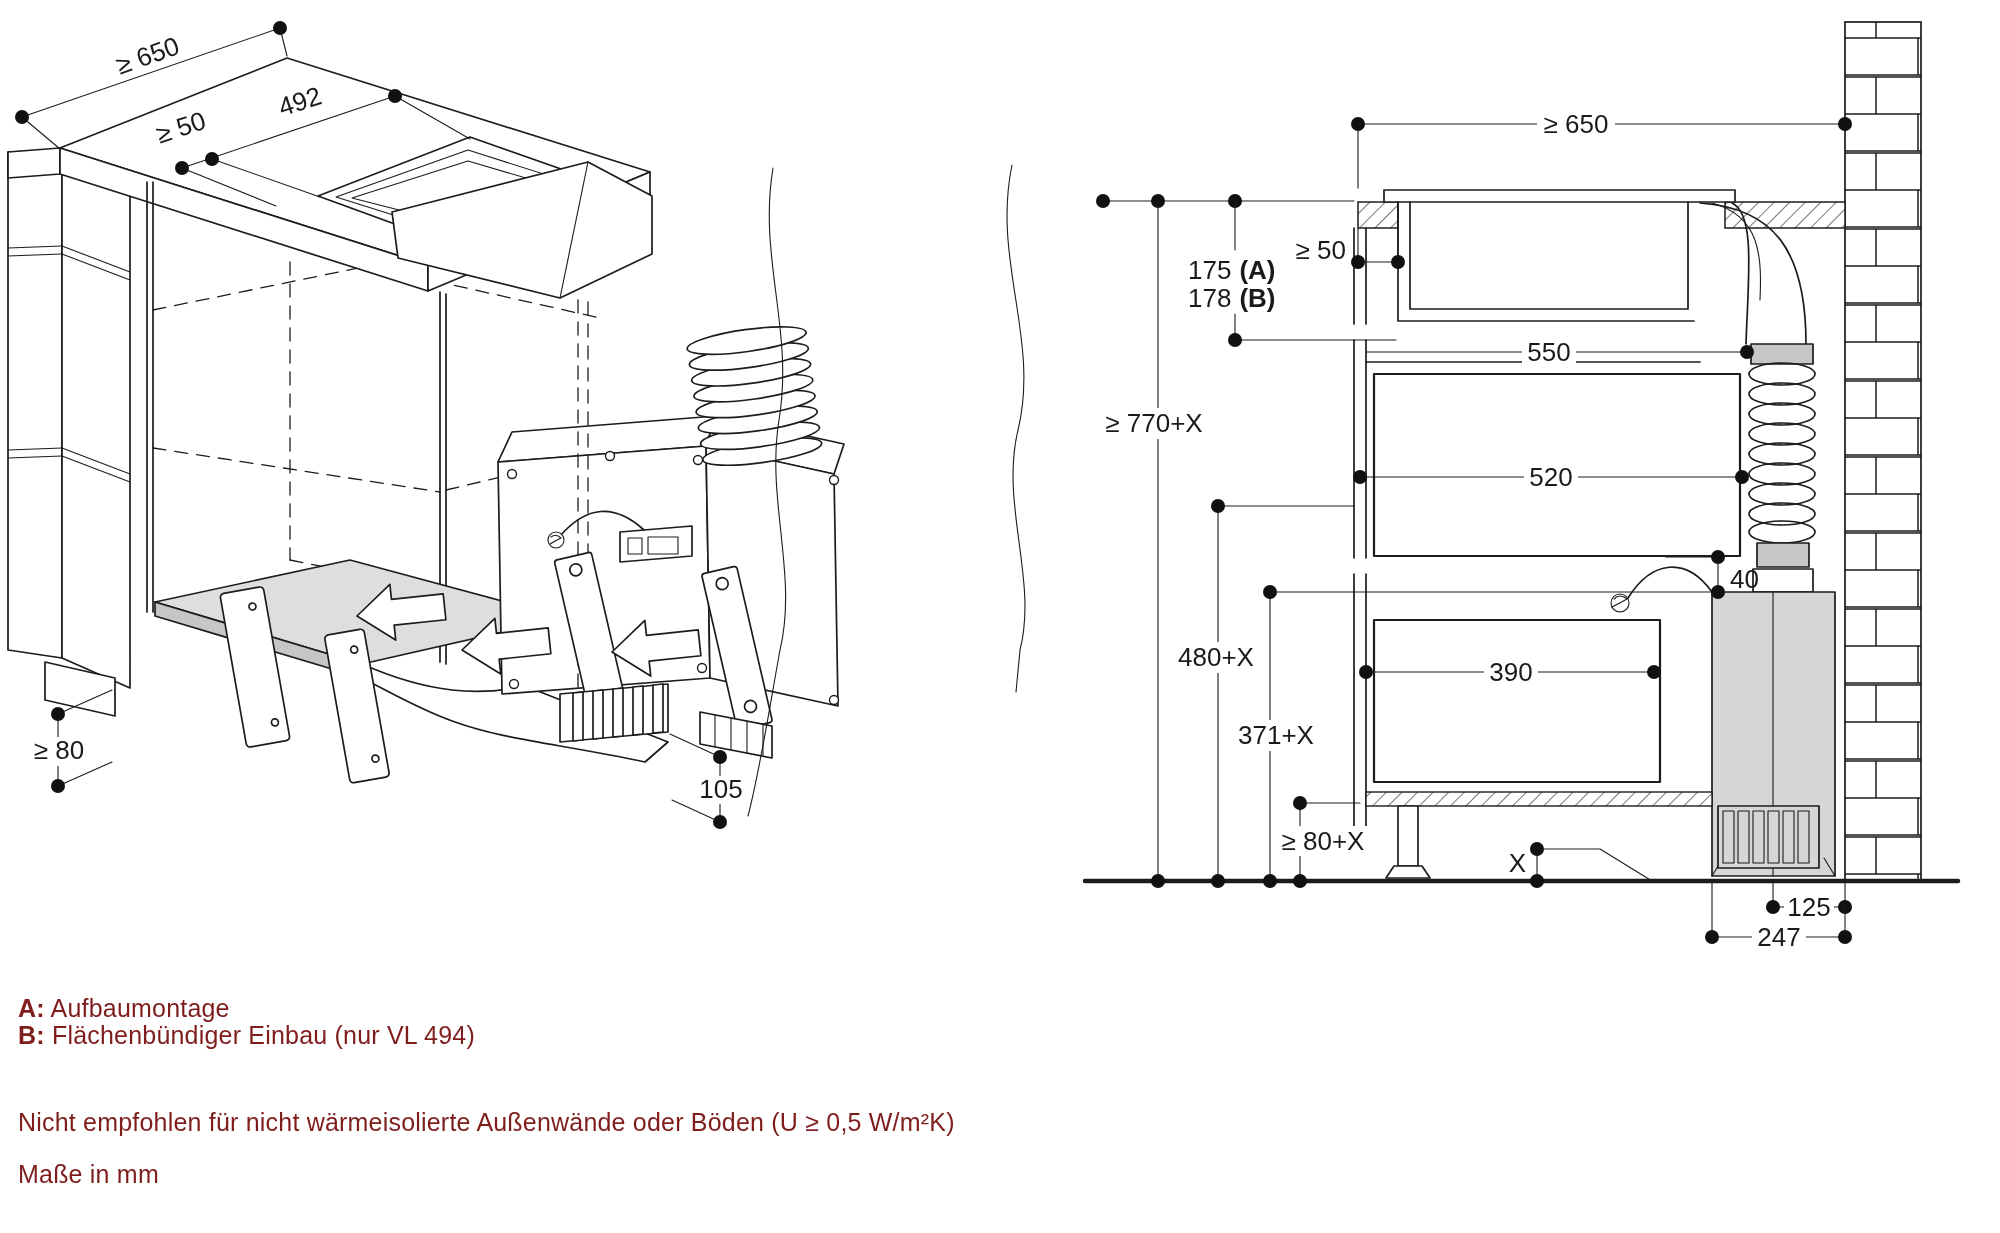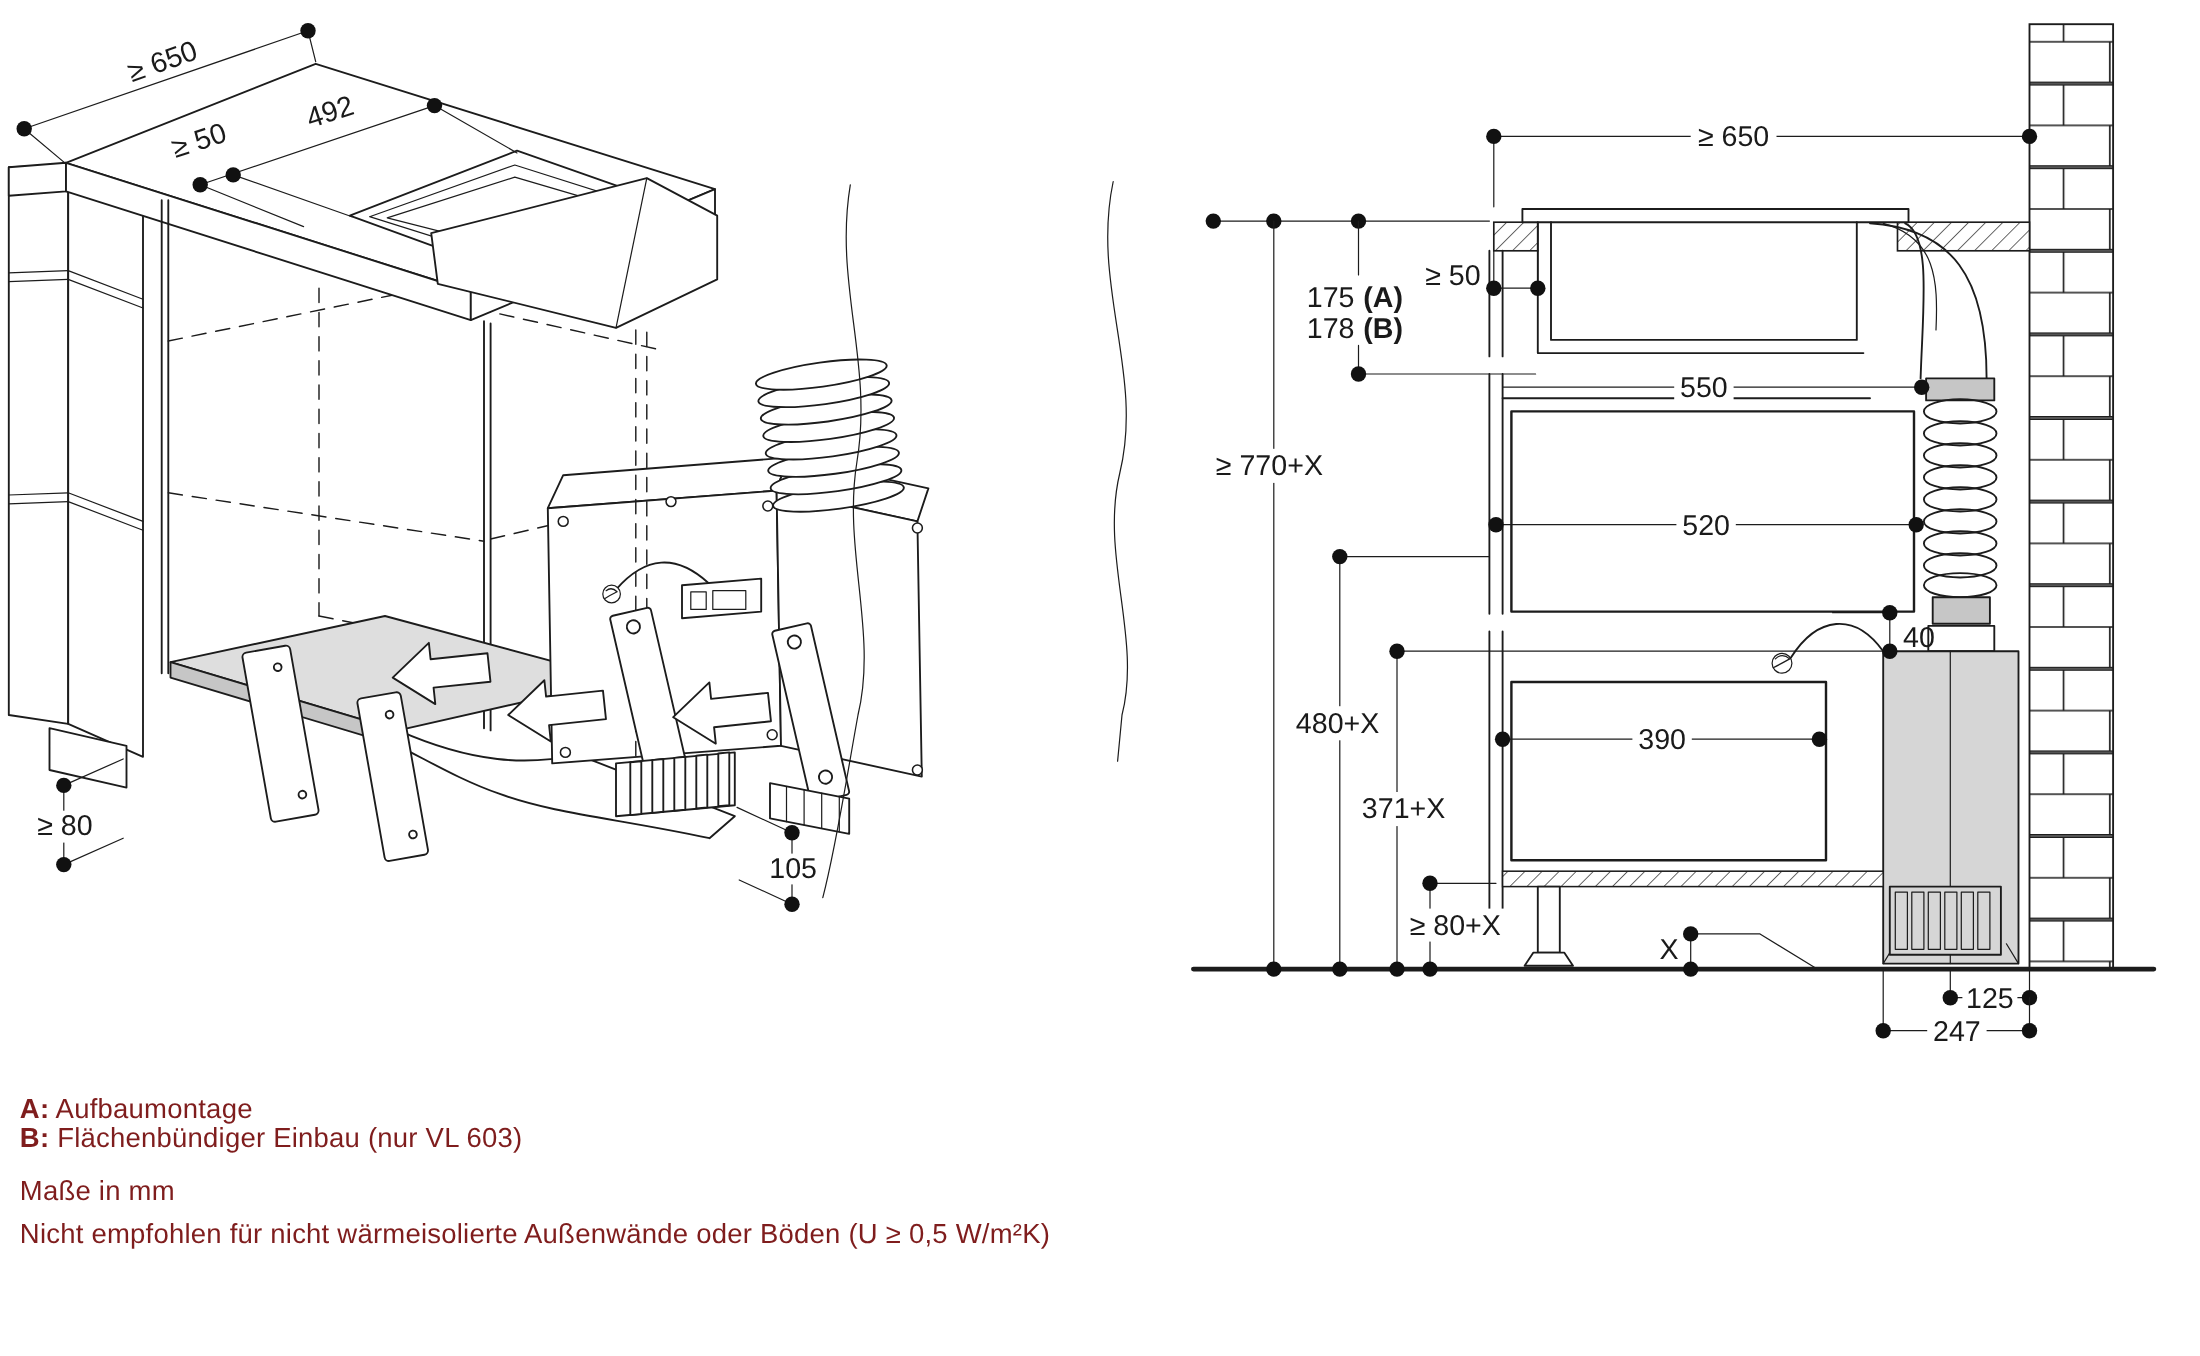--- a/index.html
+++ b/index.html
@@ -15,21 +15,21 @@
   .g2{fill:#c6c6c6;}
   .g3{fill:#dedede;}
   .dot{fill:#111111;stroke:none;}
   .txt{font-family:"Liberation Sans",sans-serif;font-size:26px;fill:#1a1a1a;}
   .bld{font-weight:bold;}
   .bg{fill:#ffffff;stroke:none;}
   .footer{position:absolute;left:18px;font-size:25px;color:#7f1d1d;letter-spacing:0.2px;}
   .f1{top:994px;}
   .f2{top:1021px;}
   .f3{top:1108px;}
-  .f4{top:1069px;}
+  .f4{top:1160px;}
 </style>
 </head>
 <body>
 
 <svg width="2000" height="965" viewBox="0 0 2000 965">
   <defs>
     <pattern id="h45" patternUnits="userSpaceOnUse" width="11" height="11" patternTransform="rotate(45)">
       <rect width="11" height="11" fill="#ffffff"></rect>
       <line x1="0" y1="0" x2="0" y2="11" stroke="#1c1c1c" stroke-width="1.2"></line>
     </pattern>
@@ -351,15 +351,15 @@
       <path class="ln thin" d="M1712,881 V937 M1845,907 V937 M1712,937 H1845"></path>
       <circle class="dot" cx="1712" cy="937" r="7"></circle>
         <circle class="dot" cx="1845" cy="937" r="7"></circle>
       <rect class="bg" x="1752" y="923" width="54" height="28"></rect>
       <text class="txt" text-anchor="middle" x="1779" y="946">247</text>
     </g>
   </g>
 </svg>
 
 <div class="footer f1"><b>A:</b> <span>Aufbaumontage</span></div>
-<div class="footer f2"><b>B:</b> <span>Flächenbündiger Einbau (nur VL 603)</span></div>
+<div class="footer f2"><b>B:</b> <span>Flächenbündiger Einbau (nur VL 494)</span></div>
 <div class="footer f3">Nicht empfohlen für nicht wärmeisolierte Außenwände oder Böden (U ≥ 0,5 W/m²K)</div>
 <div class="footer f4">Maße in mm</div>
 
 </body></html>

